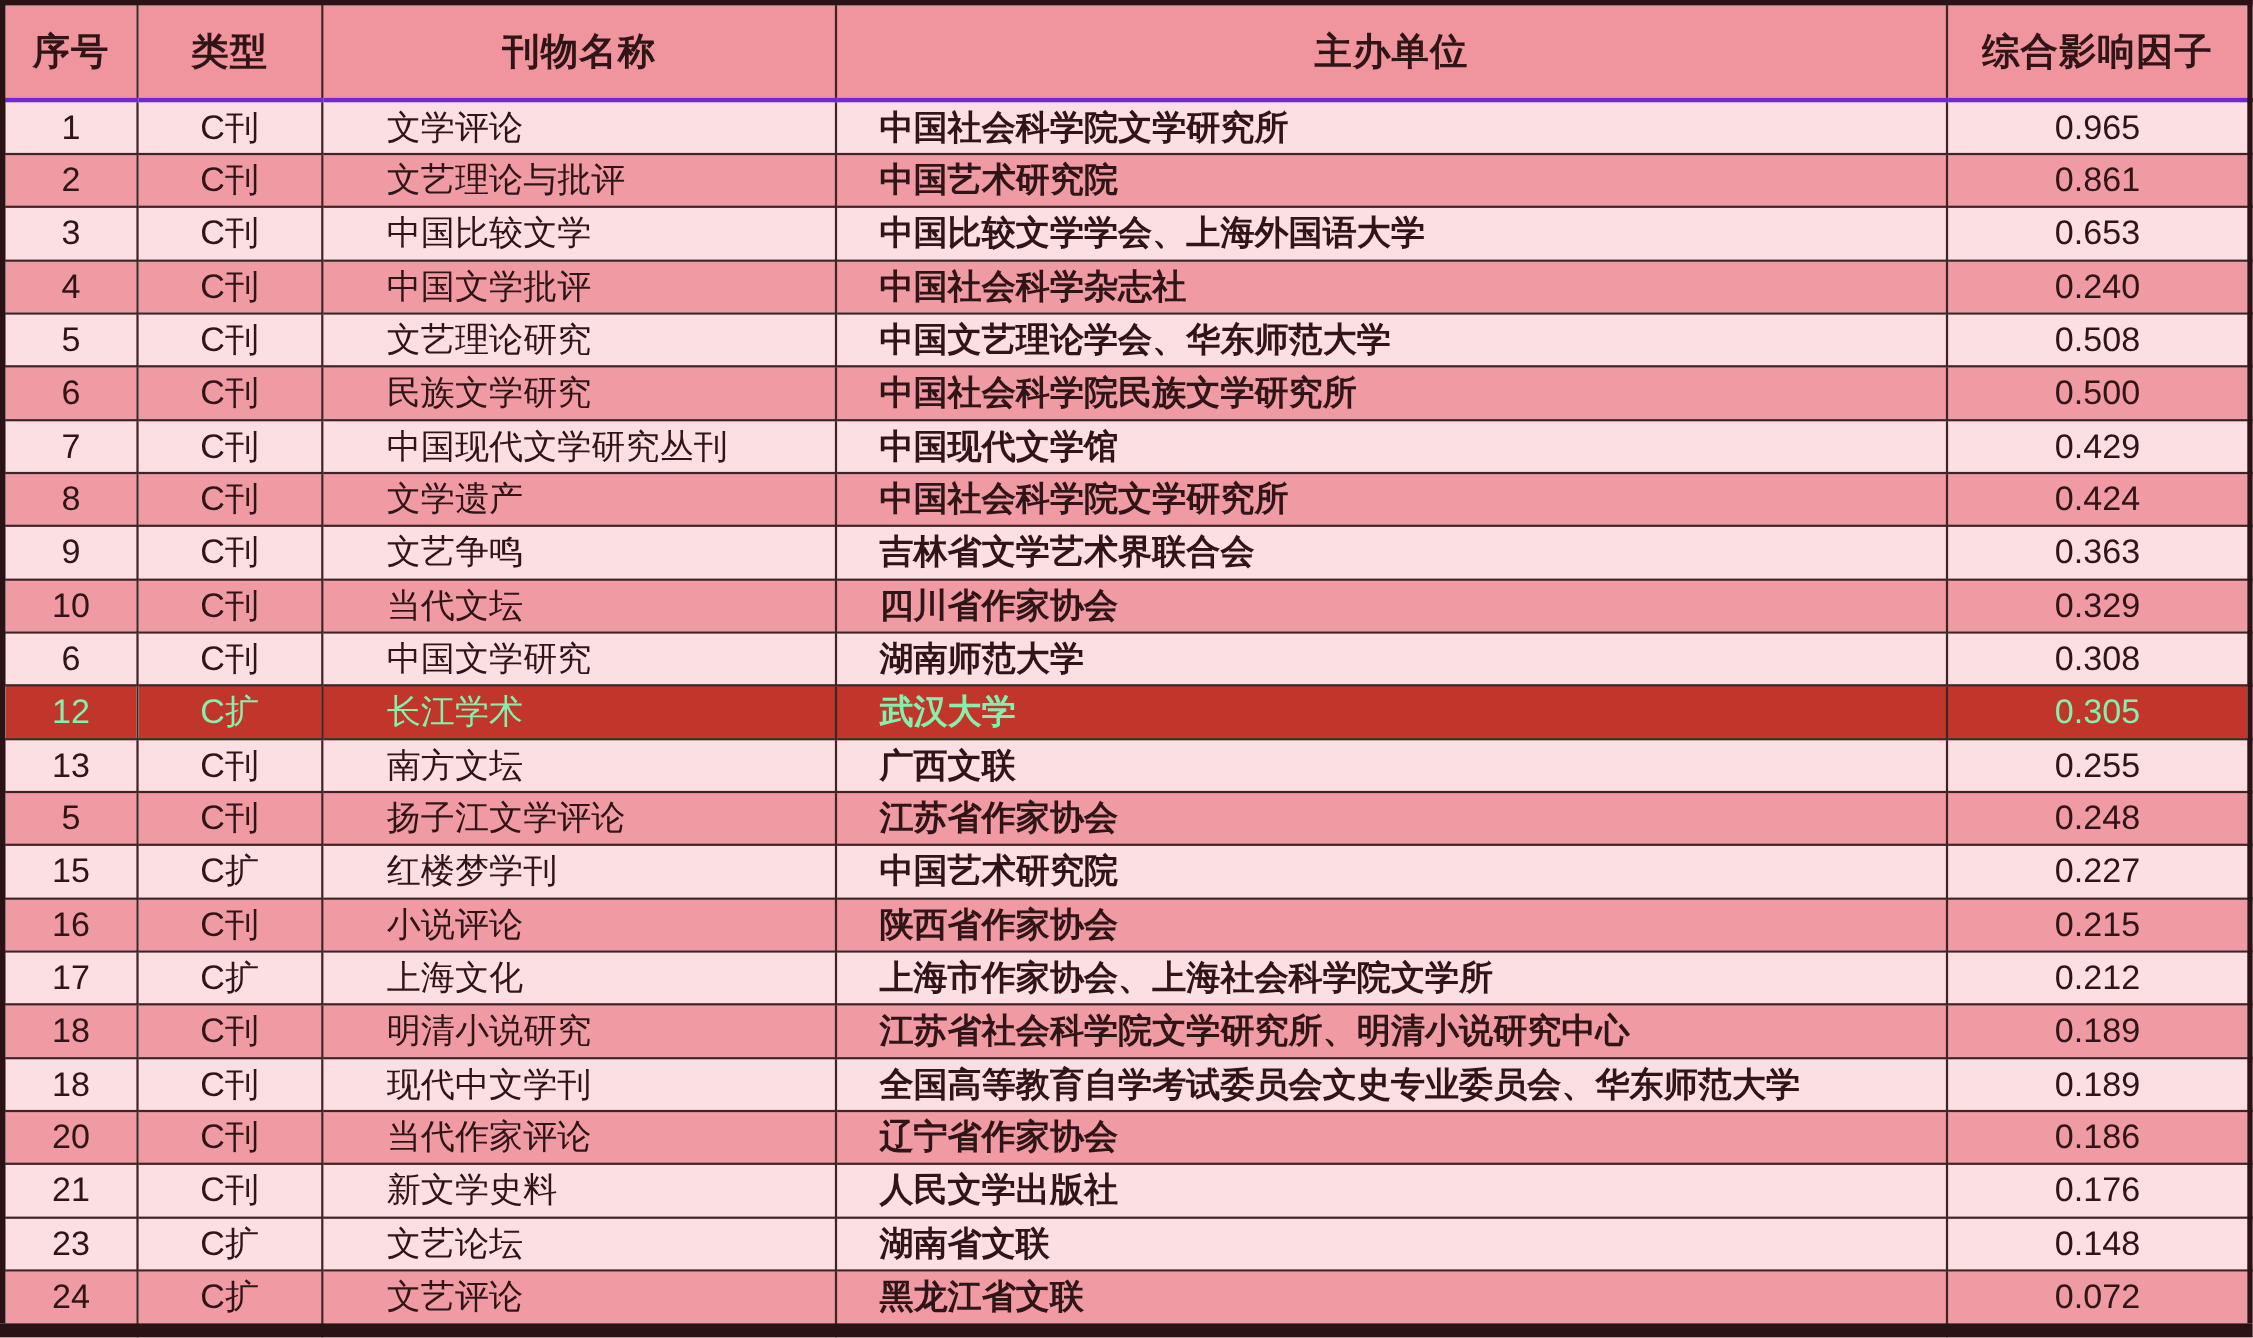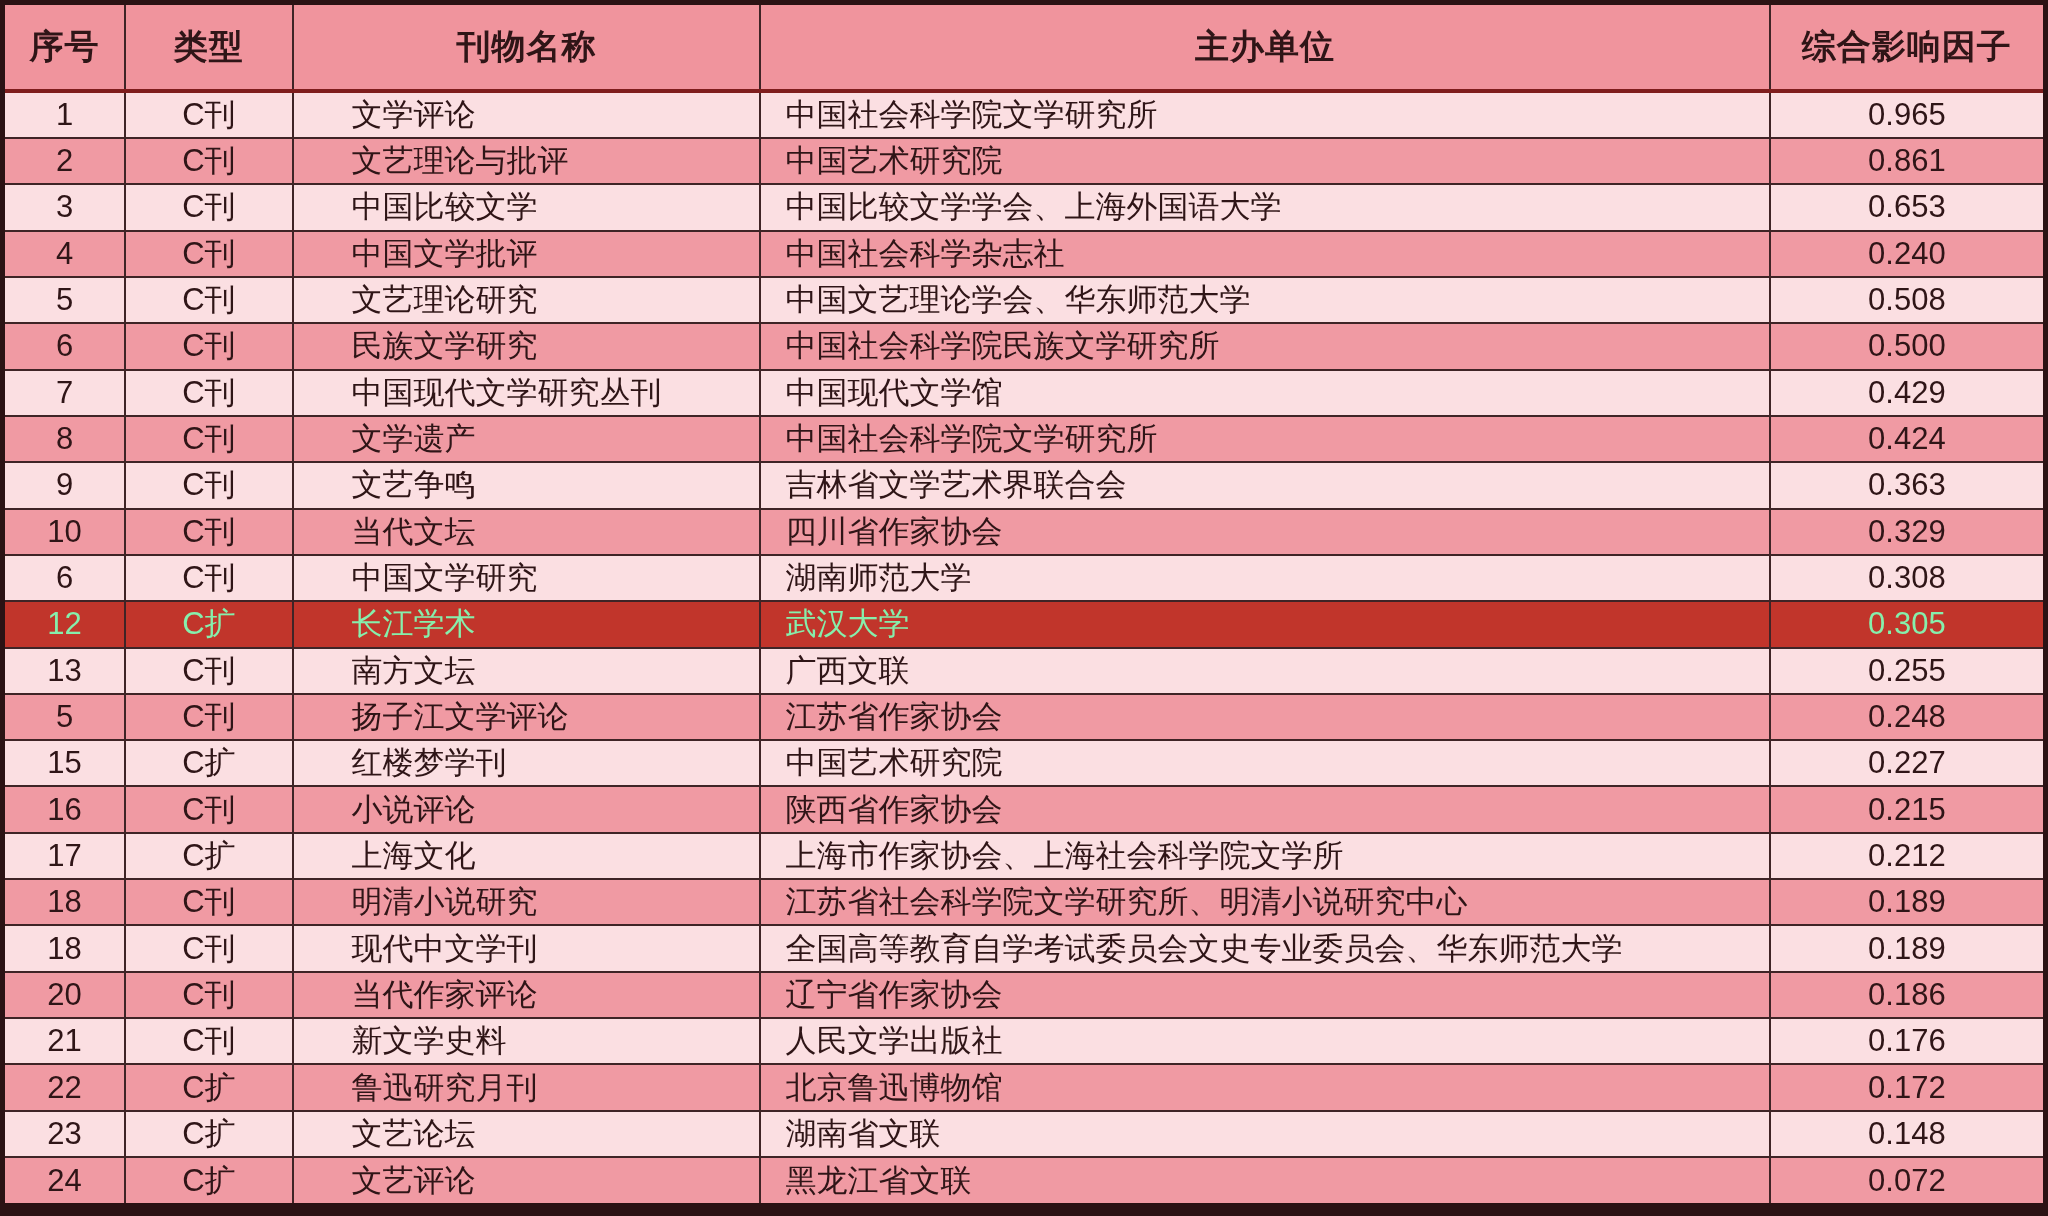--- a/index.html
+++ b/index.html
@@ -38,37 +38,37 @@
     white-space: nowrap;
     color: #2f1517;
     box-sizing: border-box;
   }
   thead th {
     height: 88px;
     background: #f0949d;
     font-size: 34px;
     font-weight: bold;
     text-align: center;
-    border-bottom: 4px solid #7f1d1d;
+    border-bottom: 4px solid #6d28d9;
     letter-spacing: 1px;
   }
   tbody td {
     height: 44px;
     font-size: 31px;
     font-weight: 500;
   }
   tbody tr.row-light td { background: #fbdfe2; }
   tbody tr.row-dark  td { background: #f09aa3; }
   tbody tr.row-highlight td {
     background: #c1352b;
     color: #86efac;
   }
   td.c-index, td.c-type, td.c-factor { text-align: center; }
   td.c-journal  { text-align: left; padding-left: 58px; font-family: Liberation Mono, monospace; }
-  td.c-organizer{ text-align: left; padding-left: 24px; }
+  td.c-organizer{ text-align: left; padding-left: 38px; font-weight: bold; }
 </style>
 </head>
 <body>
 
 <div id="journal-table-wrap">
   <table class="journal-table">
     <colgroup>
       <col class="col-index">
       <col class="col-type">
       <col class="col-journal">
@@ -246,27 +246,20 @@
   </tr>
 
   <tr class="row-light">
     <td class="c-index">21</td>
     <td class="c-type">C刊</td>
     <td class="c-journal">新文学史料</td>
     <td class="c-organizer">人民文学出版社</td>
     <td class="c-factor">0.176</td>
   </tr>
 
-  <tr class="row-dark">
-    <td class="c-index">22</td>
-    <td class="c-type">C扩</td>
-    <td class="c-journal">鲁迅研究月刊</td>
-    <td class="c-organizer">北京鲁迅博物馆</td>
-    <td class="c-factor">0.172</td>
-  </tr>
 
   <tr class="row-light">
     <td class="c-index">23</td>
     <td class="c-type">C扩</td>
     <td class="c-journal">文艺论坛</td>
     <td class="c-organizer">湖南省文联</td>
     <td class="c-factor">0.148</td>
   </tr>
 
   <tr class="row-dark">

